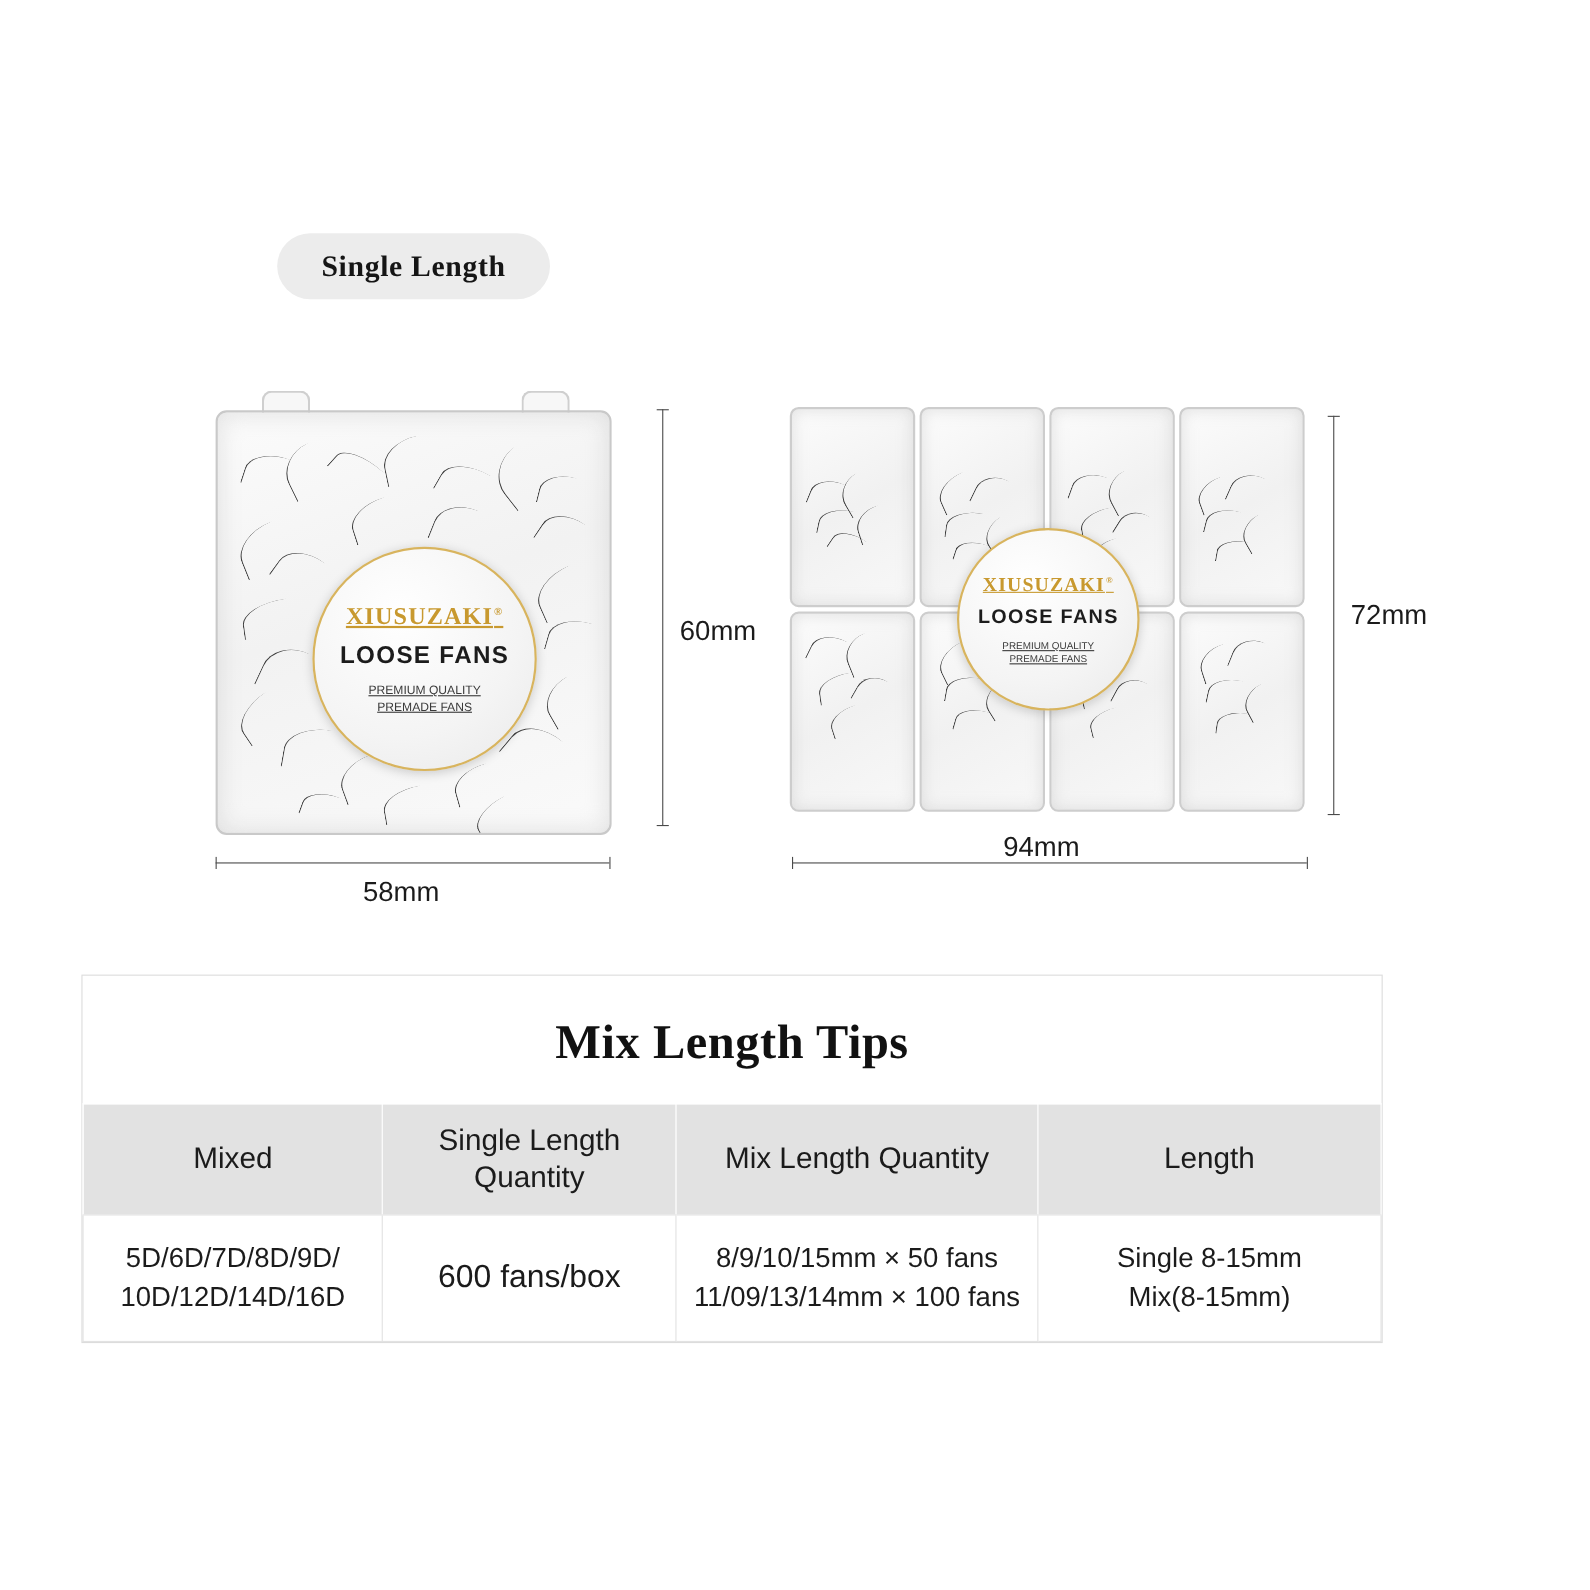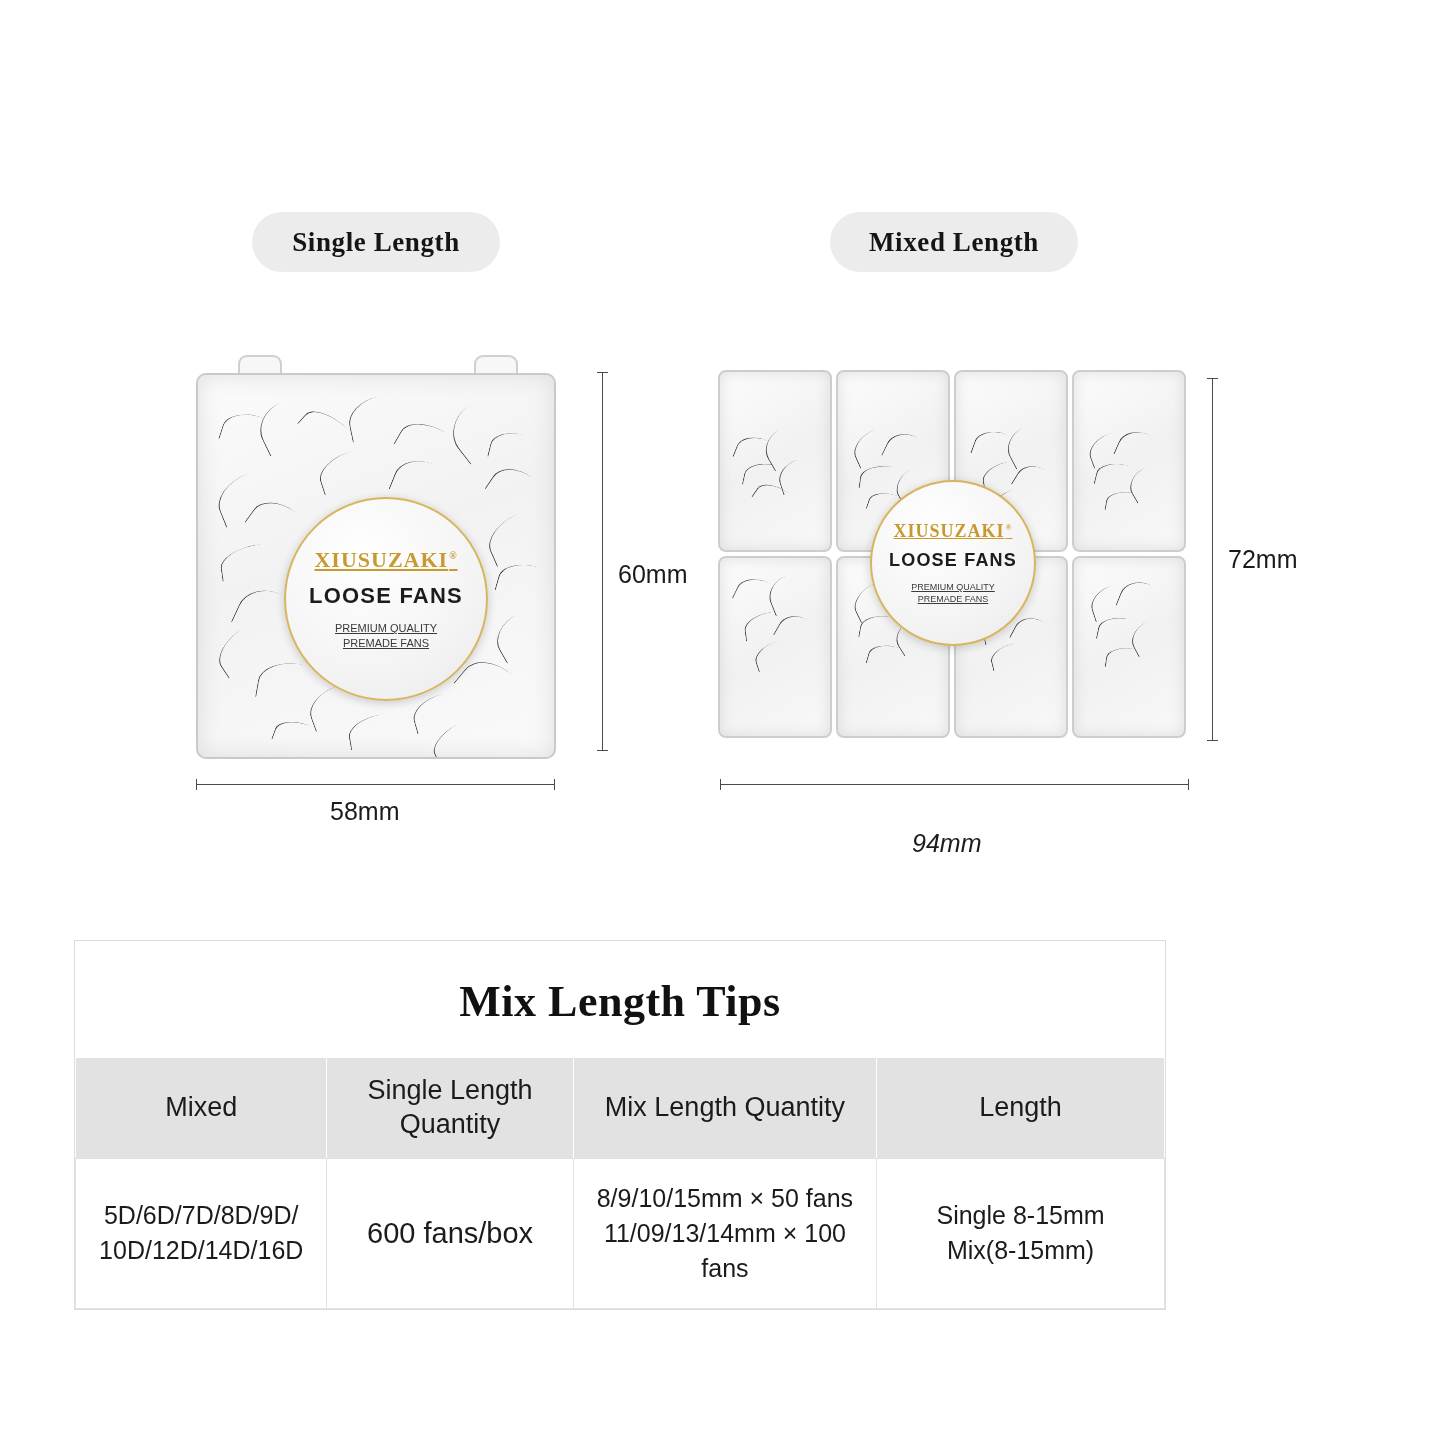--- a/index.html
+++ b/index.html
@@ -177,22 +177,22 @@
     font-family: "Liberation Sans", sans-serif;
     font-size: 25px;
     color: #1b1b1b;
     white-space: nowrap;
   }
 
   
   .table-wrap {
     position: absolute;
     left: 74px;
-    top: 940px;
-    width: 1092px;
+    top: 886px;
+    width: 1183px;
     border: 1px solid #dcdcdc;
     background: #ffffff;
     box-sizing: border-box;
   }
   .table-title {
     text-align: center;
     font-family: "Liberation Serif", serif;
     font-weight: 700;
     font-size: 44px;
     letter-spacing: 0.5px;
@@ -229,21 +229,20 @@
   .col1 { width: 23%; }
   .col2 { width: 22.5%; }
   .col3 { width: 28%; }
   .col4 { width: 26.5%; }
 </style>
 </head>
 <body>
 
 <div class="badge-row">
   <div class="badge badge-single">Single Length</div>
-  <div class="badge badge-mixed">Mixed Length</div>
 </div>
 
 <div class="panel panel-single">
   <div class="tab tab-a"></div>
   <div class="tab tab-b"></div>
   <div class="box-single">
     <div class="lash-field">
       <div class="lash" style="left:24px;  top:40px;  width:60px; height:34px; transform:rotate(18deg);"></div>
       <div class="lash" style="left:60px;  top:28px;  width:52px; height:44px; transform:rotate(-26deg);"></div>
       <div class="lash" style="left:100px; top:46px;  width:70px; height:30px; transform:rotate(42deg);"></div>
@@ -382,21 +381,21 @@
 </div>
 
 <div class="dim-v" style="left:1212px; top:378px; height:362px;"></div>
 <div class="cap-h" style="left:1207px; top:378px;"></div>
 <div class="cap-h" style="left:1207px; top:740px;"></div>
 <div class="dim-label" style="left:1228px; top:545px;">72mm</div>
 
 <div class="dim-h" style="left:720px; top:784px; width:468px;"></div>
 <div class="cap-v" style="left:720px; top:779px;"></div>
 <div class="cap-v" style="left:1188px; top:779px;"></div>
-<div class="dim-label" style="left:912px; top:829px;font-style:italic;">94mm</div>
+<div class="dim-label" style="left:912px; top:756px;">94mm</div>
 
 <div class="table-wrap">
   <div class="table-title">Mix Length Tips</div>
   <table>
     <thead>
       <tr>
         <th class="col1">Mixed</th>
         <th class="col2">
           <div>Single Length</div>
           <div>Quantity</div>

